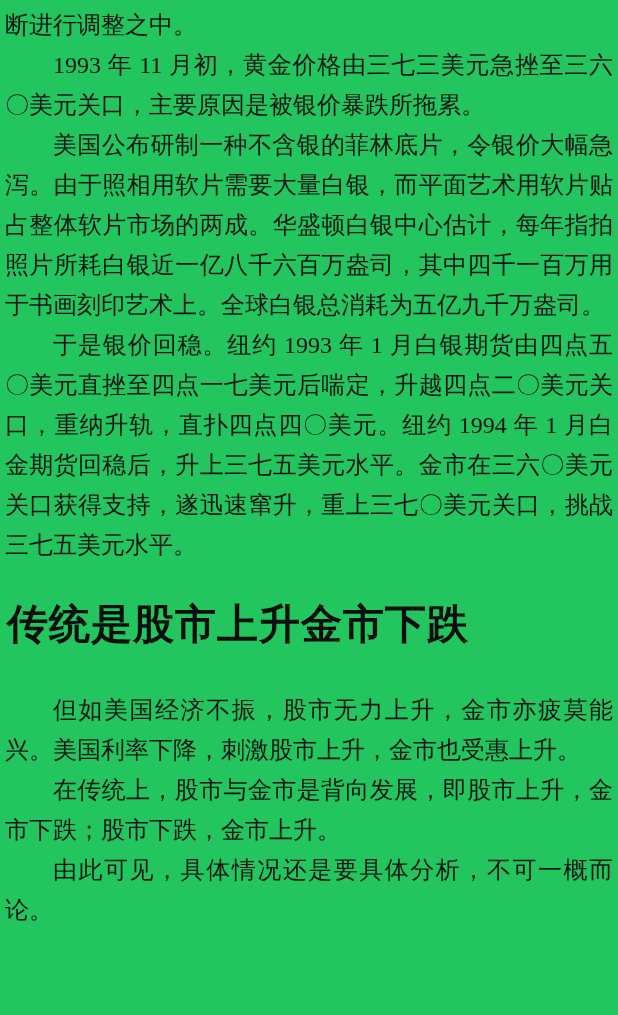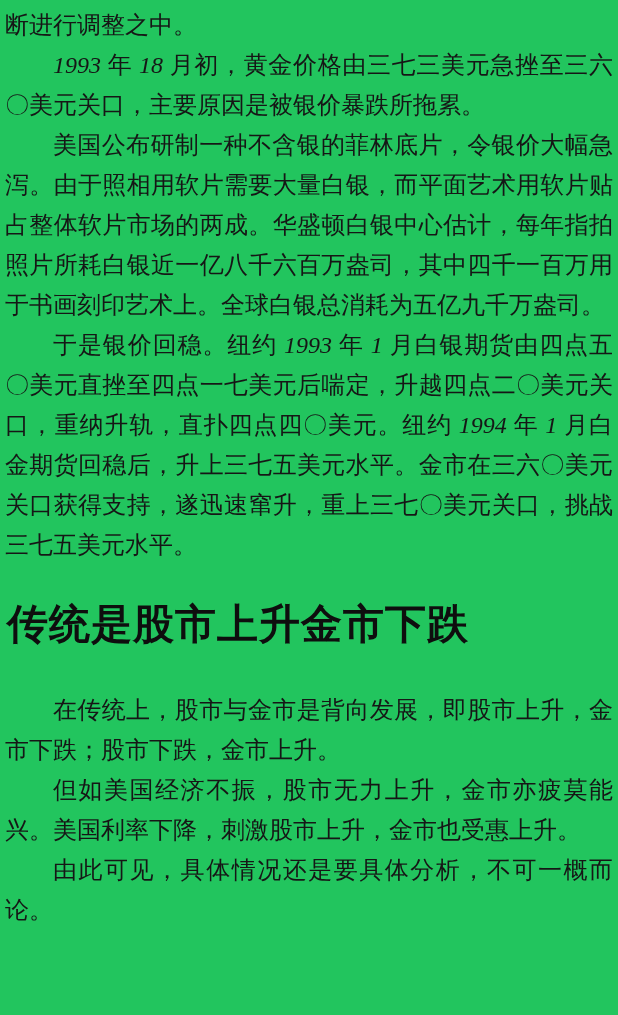--- a/index.html
+++ b/index.html
@@ -36,32 +36,31 @@
   .page h2 {
     font-family: "Liberation Sans", "DejaVu Sans", sans-serif;
     font-weight: 900;
     font-size: 41px;
     line-height: 44px;
     letter-spacing: 1px;
     color: #0e0e0e;
     margin: 37px 0 44px 2px;
   }
   .numeral {
-    font-style: italic;
     font-family: "Liberation Serif", "DejaVu Serif", serif;
     margin-top: 15px;
   }
 </style>
 </head>
 <body>
 
 <main class="page">
   <article id="page-text">
       <p><span>断进行调整之中。</span></p>
-      <p class="indent"><span class="numeral">1993</span><span> 年 </span><span class="numeral">18</span><span> 月初，黄金价格由三七三美元急挫至三六〇美元关口，主要原因是被银价暴跌所拖累。</span></p>
+      <p class="indent"><span class="numeral">1993</span><span> 年 </span><span class="numeral">11</span><span> 月初，黄金价格由三七三美元急挫至三六〇美元关口，主要原因是被银价暴跌所拖累。</span></p>
       <p class="indent"><span>美国公布研制一种不含银的菲林底片，令银价大幅急泻。由于照相用软片需要大量白银，而平面艺术用软片贴占整体软片市场的两成。华盛顿白银中心估计，每年指拍照片所耗白银近一亿八千六百万盎司，其中四千一百万用于书画刻印艺术上。全球白银总消耗为五亿九千万盎司。</span></p>
       <p class="indent"><span>于是银价回稳。纽约 </span><span class="numeral">1993</span><span> 年 </span><span class="numeral">1</span><span> 月白银期货由四点五〇美元直挫至四点一七美元后喘定，升越四点二〇美元关口，重纳升轨，直扑四点四〇美元。纽约 </span><span class="numeral">1994</span><span> 年 </span><span class="numeral">1</span><span> 月白金期货回稳后，升上三七五美元水平。金市在三六〇美元关口获得支持，遂迅速窜升，重上三七〇美元关口，挑战三七五美元水平。</span></p>
       <h2><span>传统是股市上升金市下跌</span></h2>
+      <p class="indent"><span>但如美国经济不振，股市无力上升，金市亦疲莫能兴。美国利率下降，刺激股市上升，金市也受惠上升。</span></p>
       <p class="indent"><span>在传统上，股市与金市是背向发展，即股市上升，金市下跌；股市下跌，金市上升。</span></p>
-      <p class="indent"><span>但如美国经济不振，股市无力上升，金市亦疲莫能兴。美国利率下降，刺激股市上升，金市也受惠上升。</span></p>
       <p class="indent"><span>由此可见，具体情况还是要具体分析，不可一概而论。</span></p>
     </article>
 </main>
 
 </body></html>

